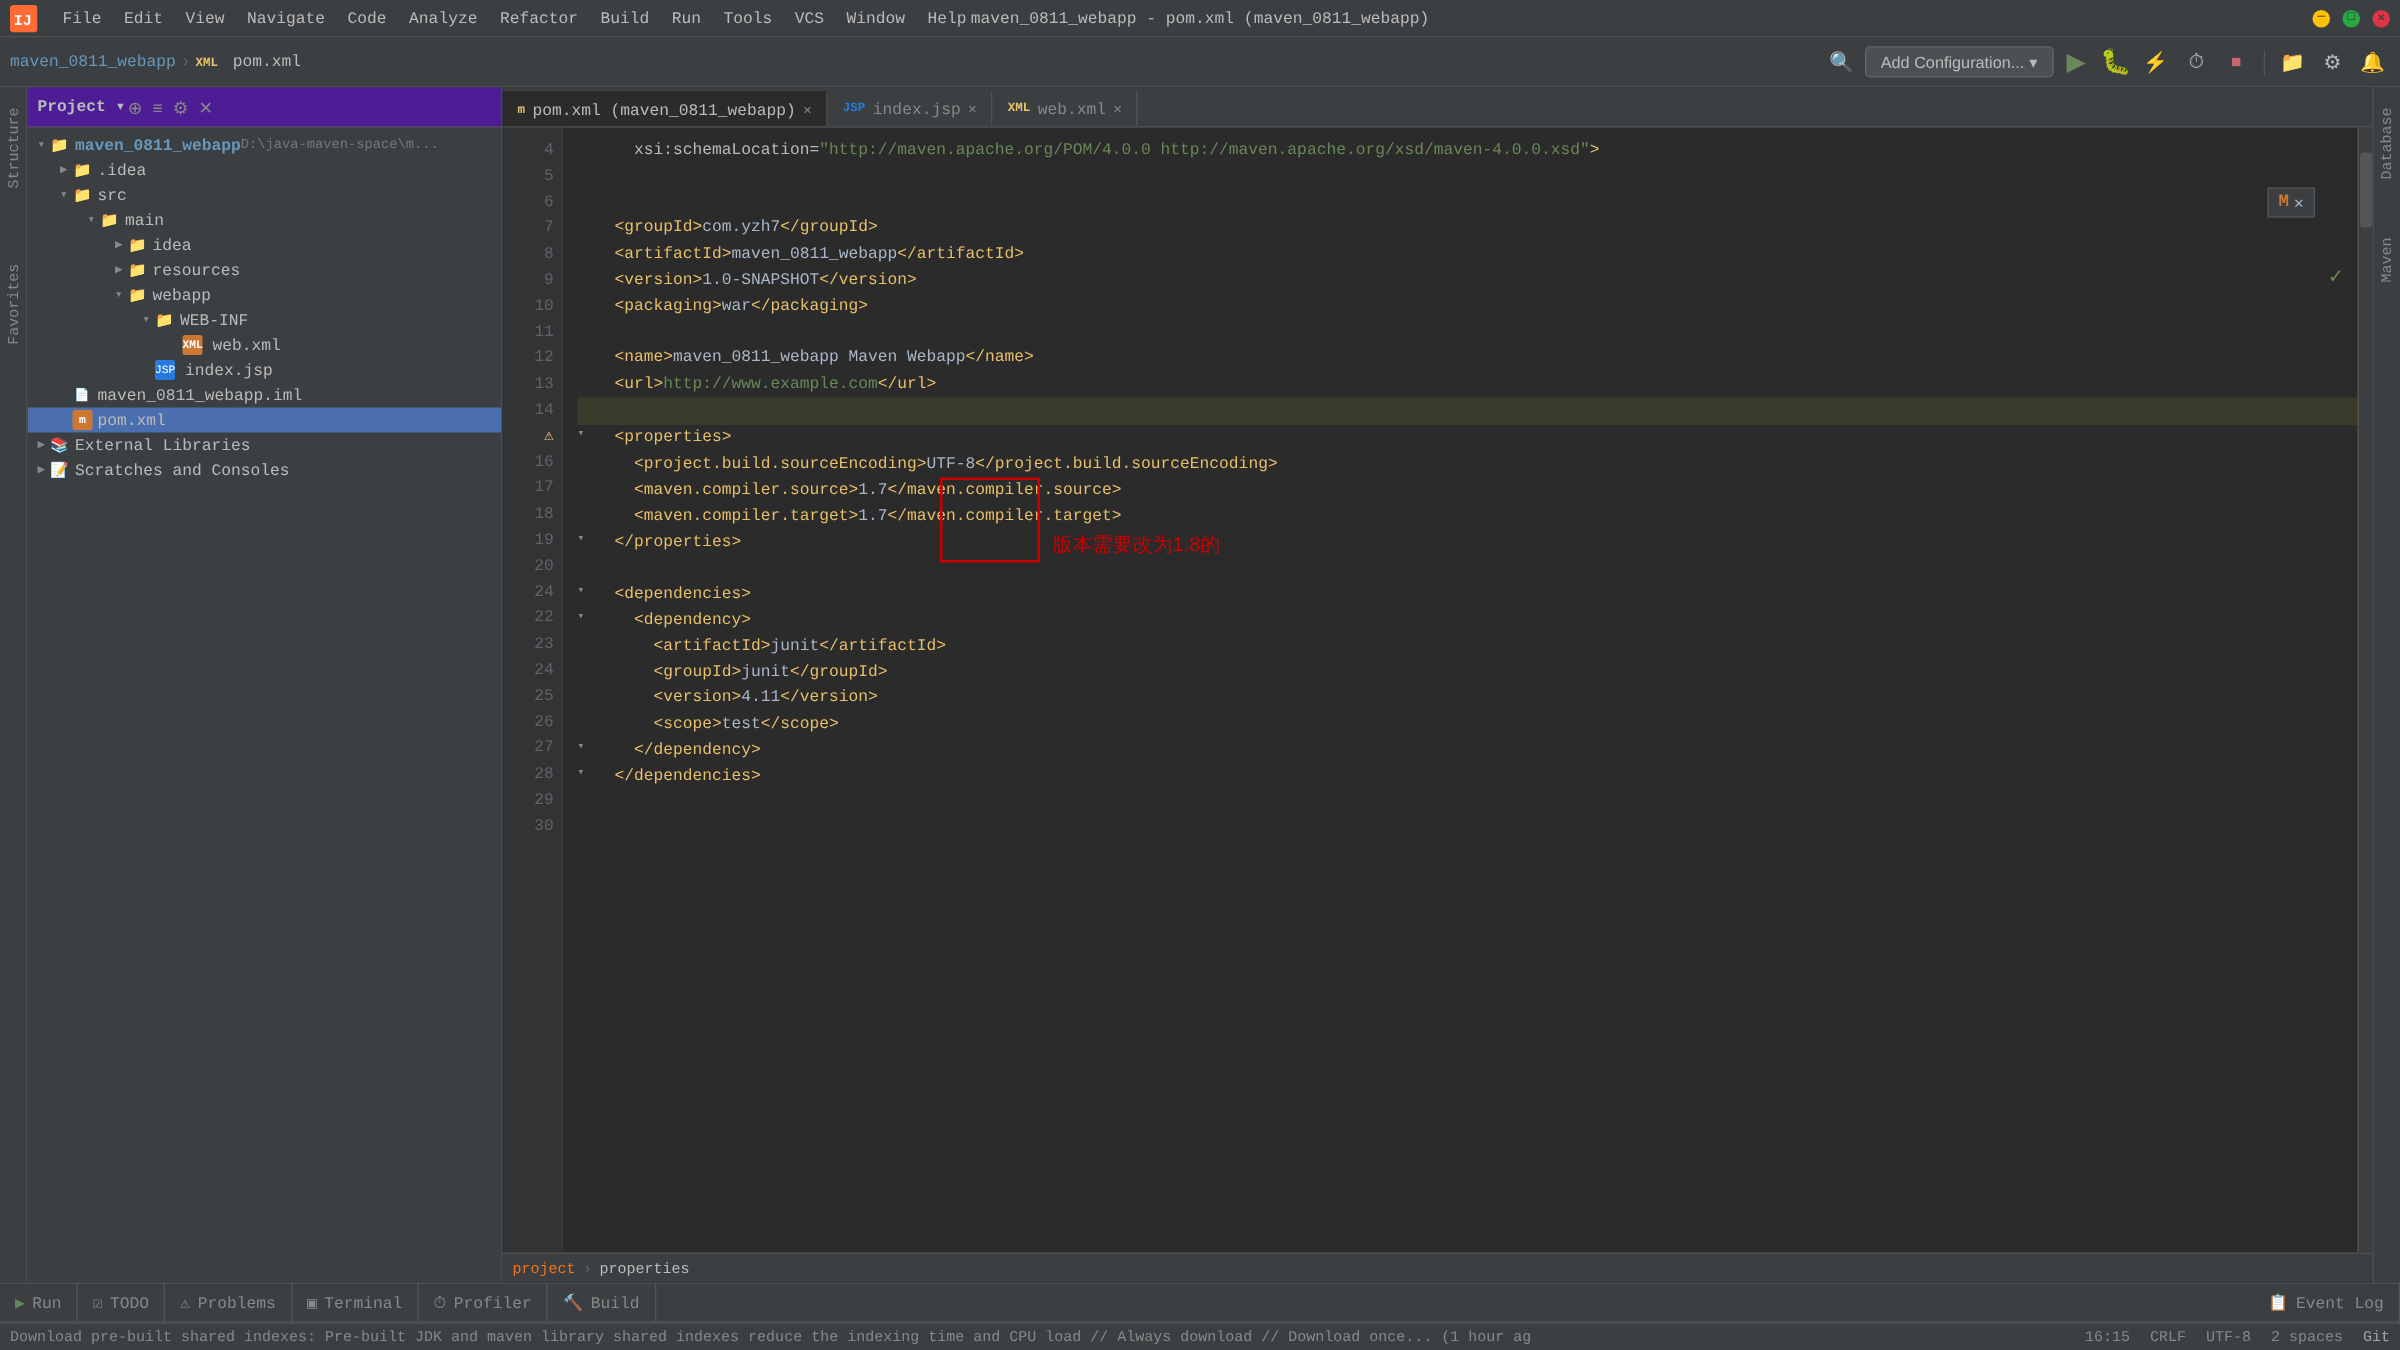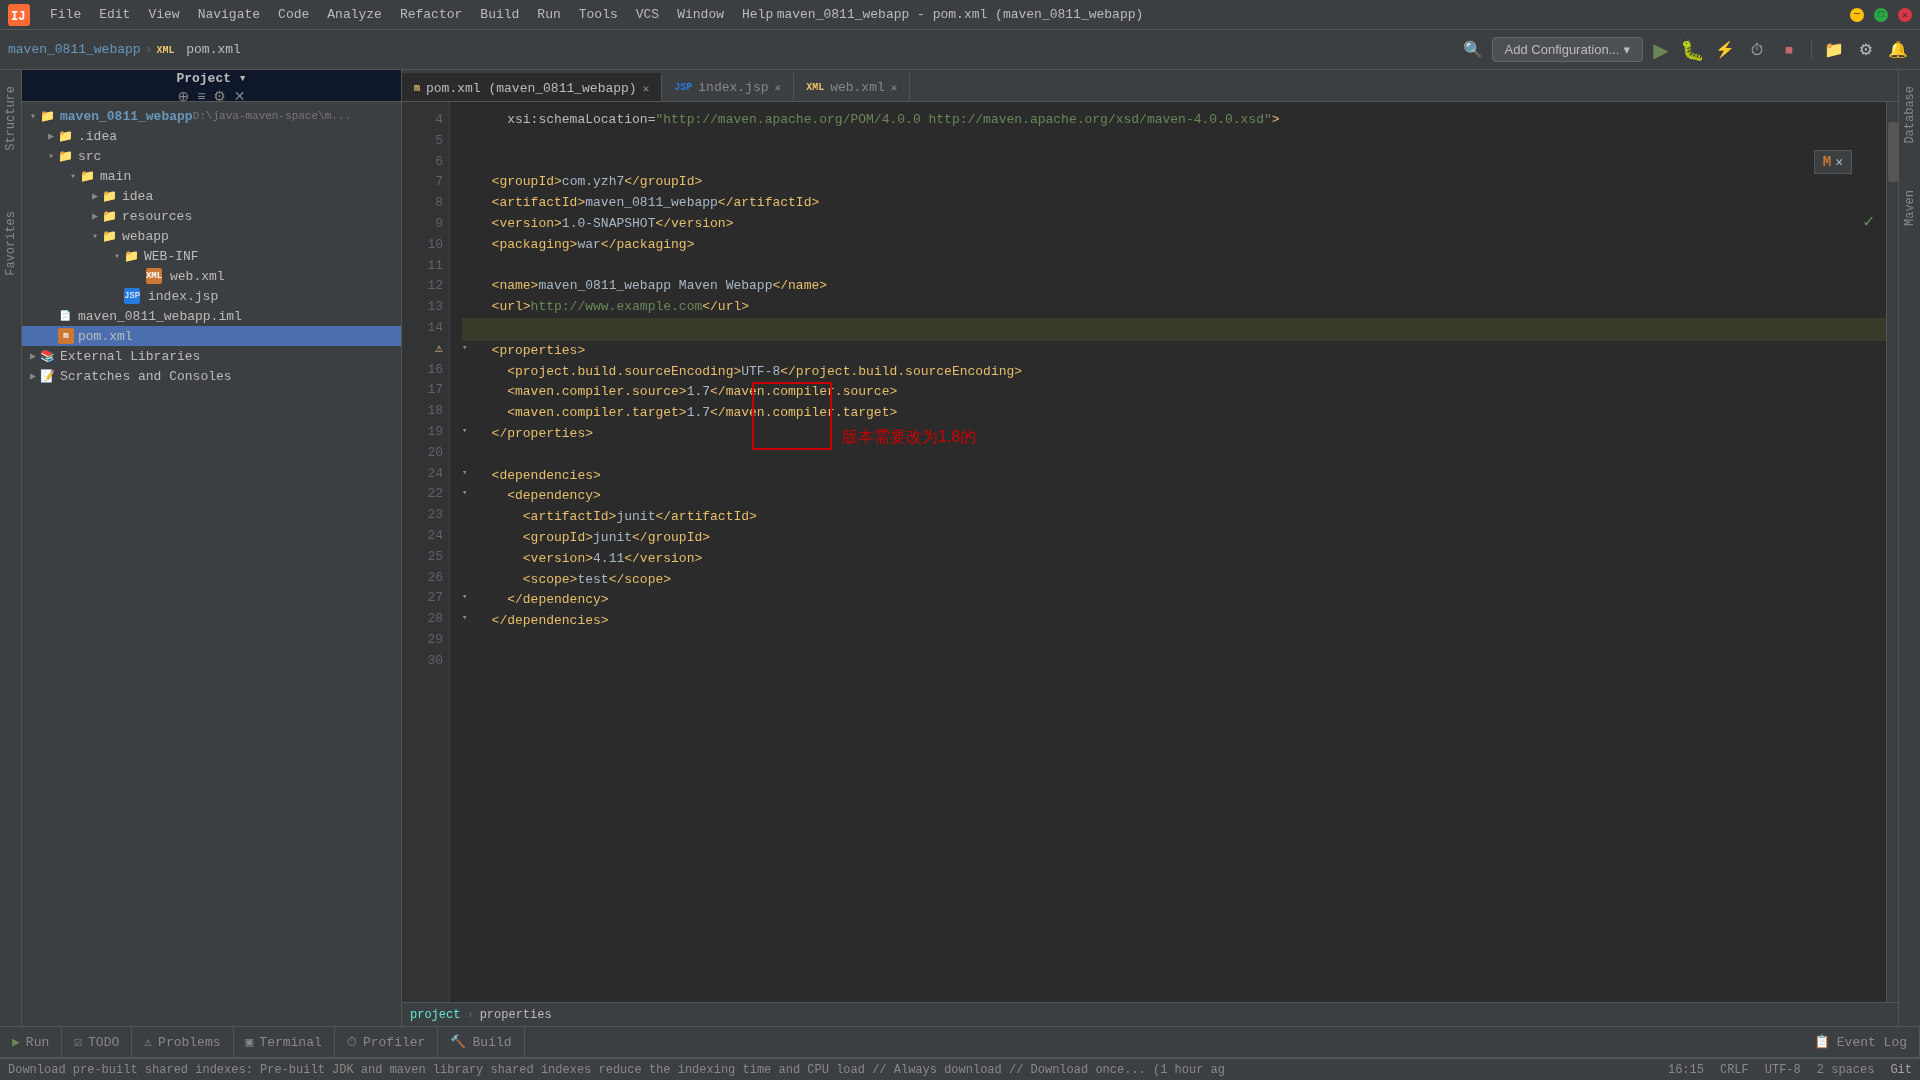--- a/index.html
+++ b/index.html
@@ -23,21 +23,21 @@
     #project-breadcrumb { display: flex; align-items: center; gap: 4px; color: #bbb; font-size: 13px; margin-right: 8px; }
     .breadcrumb-sep { color: #666; }
     #toolbar-spacer { flex: 1; }
     .toolbar-btn { width: 28px; height: 28px; background: transparent; border: none; cursor: pointer; display: flex; align-items: center; justify-content: center; color: #bbb; font-size: 16px; border-radius: 3px; }
     #add-config-btn { background: #4c5052; border: 1px solid #666; border-radius: 4px; padding: 4px 12px; color: #bbb; cursor: pointer; font-size: 13px; display: flex; align-items: center; gap: 4px; justify-content: center; }
     #run-btn { color: #6a8759; font-size: 20px; cursor: pointer; padding: 0 4px; }
     #debug-btn { color: #6a8759; font-size: 20px; cursor: pointer; padding: 0 4px; }
 
     
     #project-panel { width: 380px; background: #3c3f41; border-right: 1px solid #555; display: flex; flex-direction: column; }
-    #project-panel-header { height: 32px; background: #0f172a; display: flex; align-items: center; padding: 0 8px; border-bottom: 1px solid #555; flex-direction: column; }
+    #project-panel-header { height: 32px; background: #4c1d95; display: flex; align-items: center; padding: 0 8px; border-bottom: 1px solid #555; }
     #project-panel-title { color: #bbb; font-size: 13px; font-weight: bold; }
     #project-panel-actions { display: flex; gap: 4px; }
     .panel-action-btn { background: transparent; border: none; color: #888; cursor: pointer; font-size: 14px; padding: 2px; }
     #project-tree { flex: 1; overflow-y: auto; padding: 4px 0; }
     .tree-item { display: flex; align-items: center; padding: 2px 4px; cursor: pointer; color: #bbb; font-size: 13px; white-space: nowrap; }
     .tree-item.selected { background: #4b6eaf; }
     .tree-arrow { width: 14px; display: inline-flex; align-items: center; justify-content: center; color: #888; font-size: 10px; }
     .tree-icon { width: 16px; height: 16px; margin-right: 4px; display: inline-flex; align-items: center; justify-content: center; font-size: 12px; }
     .folder-icon { color: #e8c46a; }
     .xml-icon { color: #e8c46a; font-size: 10px; font-weight: bold; }
@@ -474,21 +474,21 @@
           <span class="code-text"> </span>
         </div>
       </div>
 
       <div style="position:absolute;right:0;top:0;width:12px;height:100%;background:#3c3f41;border-left:1px solid #555;">
         <div style="width:10px;height:60px;background:#555;border-radius:3px;margin:20px 1px;"></div>
       </div>
     </div>
 
     <div style="height:24px;background:#3c3f41;border-top:1px solid #555;display:flex;align-items:center;padding:0 8px;font-size:12px;color:#888;gap:6px;">
-      <span style="color:#5eead4;cursor:pointer;">project</span>
+      <span style="color:#f97316;cursor:pointer;">project</span>
       <span style="color:#666;">›</span>
       <span style="color:#bbb;cursor:pointer;">properties</span>
     </div>
   </div>
 
   <div id="right-panel-labels" style="width:22px;background:#3c3f41;display:flex;flex-direction:column;align-items:center;border-left:1px solid #555;padding-top:8px;">
     <div class="vertical-label">Database</div>
     <div style="margin-top:30px;"></div>
     <div class="vertical-label">Maven</div>
   </div>

